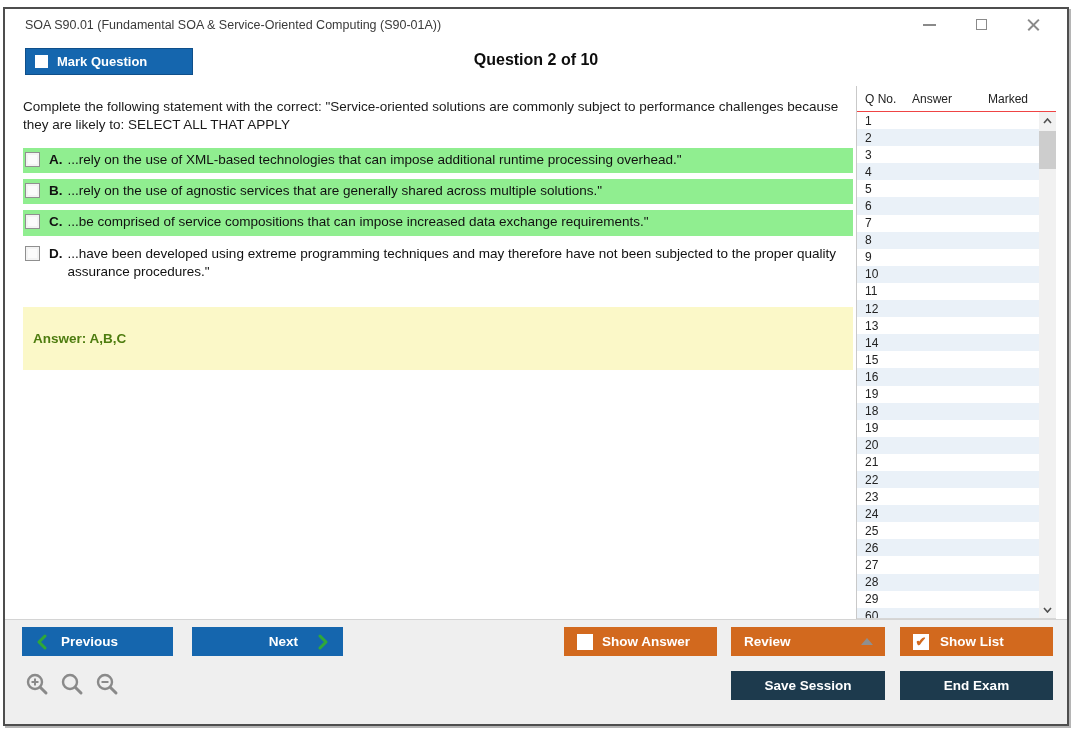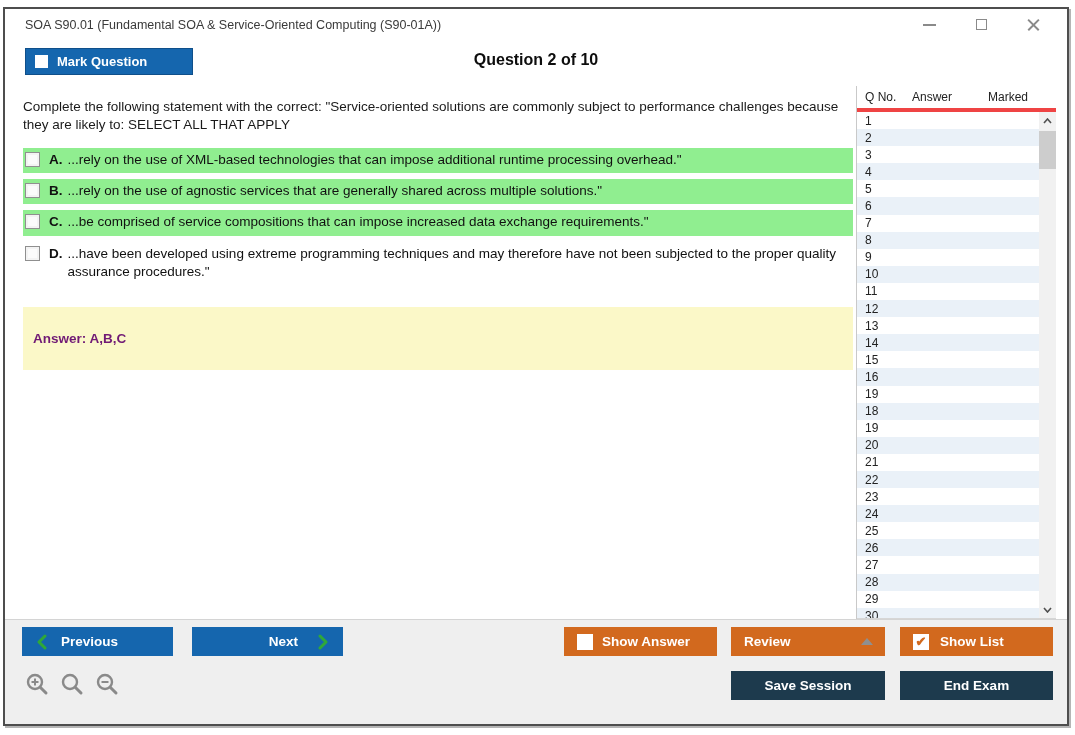--- a/index.html
+++ b/index.html
@@ -43,26 +43,26 @@
   .option.hl { background: var(--highlight_green, #90EE90); }
   .opt-box { width: 15px; height: 15px; border: 1px solid #8f8f8f; background: #fbfbfb; box-shadow: inset 0 0 0 2px #f3f3f3; margin: 1px 9px 0 0; flex: none; cursor: pointer; }
   .opt-body { flex: 1; display: flex; font-size: 13.5px; line-height: 1.35; color: #111; }
   .opt-letter { font-weight: bold; margin-right: 5px; white-space: nowrap; }
   .opt-text { flex: 1; }
 
   .answer-box {
     width: 830px; height: 63px; margin-top: 22px;
     background: var(--answer_yellow, #FBF8C8);
     display: flex; align-items: center; padding-left: 10px;
-    font-weight: bold; font-size: 13.5px; color: #701a75;
+    font-weight: bold; font-size: 13.5px; color: #4d7c0f;
   }
 
   
   .sidebar { width: 200px; flex: none; margin-right: 11px; display: flex; flex-direction: column; border-left: 1px solid #c9c9c9; }
-  .sb-header { height: 26px; flex: none; display: flex; align-items: center; font-size: 12px; color: #222; border-bottom: 4px solid #ef4444; background: #fff; }
+  .sb-header { height: 26px; flex: none; display: flex; align-items: center; font-size: 12px; color: #222; border-bottom: 1px solid #ef4444; background: #fff; }
   .sb-col-q { width: 55px; padding-left: 8px; }
   .sb-col-a { width: 76px; }
   .sb-col-m { flex: 1; }
   .sb-list { flex: 1; position: relative; overflow: hidden; border-bottom: 1px solid #d6d6d6; background: #fff; }
   .sb-rows { position: absolute; left: 0; top: 0; right: 17px; bottom: 0; }
   .sb-row { height: 17.1px; display: flex; align-items: center; font-size: 12px; color: #222; cursor: pointer; }
   .sb-row:nth-child(even) { background: var(--stripe_blue, #EAF1F8); }
   .sb-row .c1 { width: 55px; padding-left: 8px; }
   .sb-row .c2 { width: 76px; }
   .sb-row .c3 { flex: 1; }
@@ -307,21 +307,21 @@
               <span class="c1">28</span>
               <span class="c2"></span>
               <span class="c3"></span>
             </div>
             <div class="sb-row">
               <span class="c1">29</span>
               <span class="c2"></span>
               <span class="c3"></span>
             </div>
             <div class="sb-row">
-              <span class="c1">30</span>
+              <span class="c1">60</span>
               <span class="c2"></span>
               <span class="c3"></span>
             </div>
           </div>
         <div class="sb-scroll">
           <div class="sb-arrow up">
             <svg width="9" height="6" viewBox="0 0 9 6">
                 <polyline points="1,5 4.5,1 8,5" fill="none" stroke="#505050" stroke-width="1.6"></polyline>
               </svg>
           </div>

